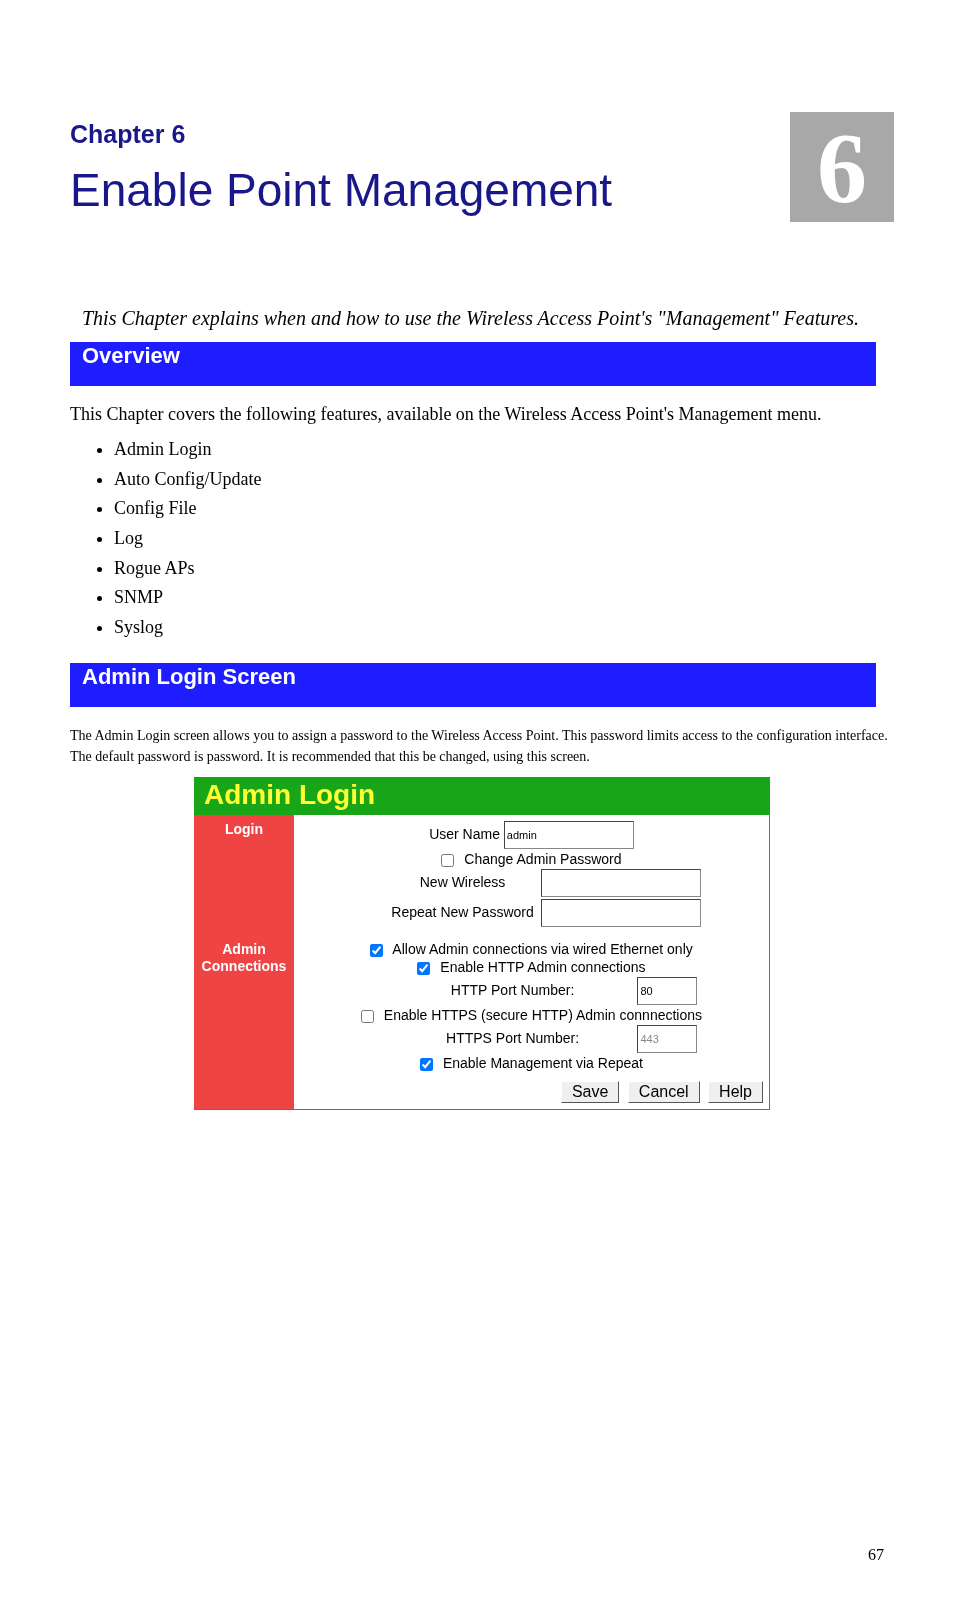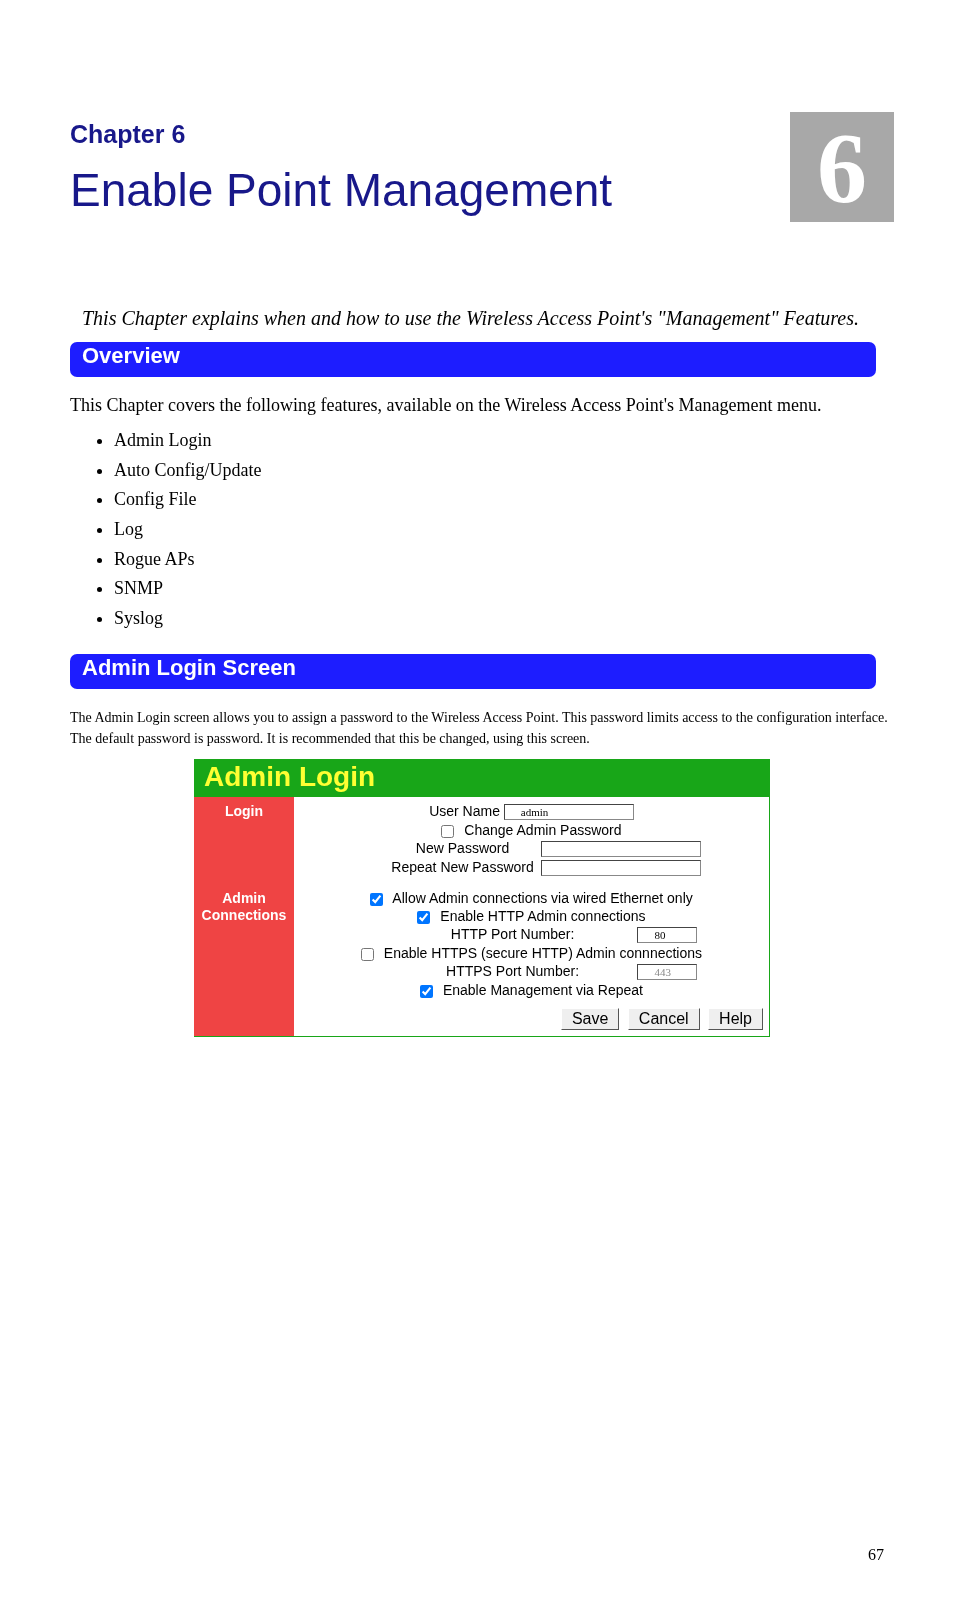--- a/index.html
+++ b/index.html
@@ -46,24 +46,23 @@
     text-align: center;
   }
   .intro-italic {
     color: #000;
     font-style: italic;
     font-family: "Times New Roman", serif;
     font-size: 20px;
     margin: 0 0 12px 12px;
   }
   .bar {
-    height: 35px;
+    height: 44px;
     background: #1d1dff;
     width: 806px;
-    border-radius: 7px;
   }
   .bar-text {
     color: #ffffff;
     font-family: "Trebuchet MS", Arial, sans-serif;
     font-size: 22px;
     font-weight: 600;
     padding: 0 12px;
     line-height: 28px;
     display: block;
   }
@@ -117,28 +116,28 @@
   }
   .form-cell {
     background: #ffffff;
     border-right: 1px solid #18a618;
     padding: 4px 8px 6px 8px;
     font-size: 14px;
   }
   .form-row { margin: 2px 0; white-space: nowrap; }
   .indent26 { padding-left: 26px; }
   .txt {
-    font-family: Liberation Serif, serif;
+    font-family: Liberation Sans, sans-serif;
     font-size: 11px;
-    height: 16px;
+    height: 28px;
     border: 1px solid #888;
     border-top-color: #444;
     border-left-color: #444;
     background: #fff;
-    padding: 0 16px;
+    padding: 0 2px;
   }
   .txt.small { width: 130px; }
   .txt.med { width: 160px; }
   .txt.port { width: 60px; }
   input[type=checkbox] {
     vertical-align: middle;
     margin-right: 6px;
   }
   .button-row {
     text-align: right;
@@ -221,21 +220,21 @@
         <td class="form-cell">
           <div class="form-row">
             <span>User Name</span>
             <input type="text" class="txt small" value="admin" style="">
           </div>
           <div class="form-row">
             <input type="checkbox" style="">
             <span>Change Admin Password</span>
           </div>
           <div class="form-row indent26">
-            <span style="display:inline-block;width:150px">New Password</span>
+            <span style="display:inline-block;width:150px">New Wireless</span>
             <input type="text" class="txt med" value="" style="">
           </div>
           <div class="form-row indent26">
             <span style="display:inline-block;width:150px">Repeat New Password</span>
             <input type="text" class="txt med" value="" style="">
           </div>
         </td>
       </tr>
       <tr>
         <td class="side-cell">Admin Connections</td>

